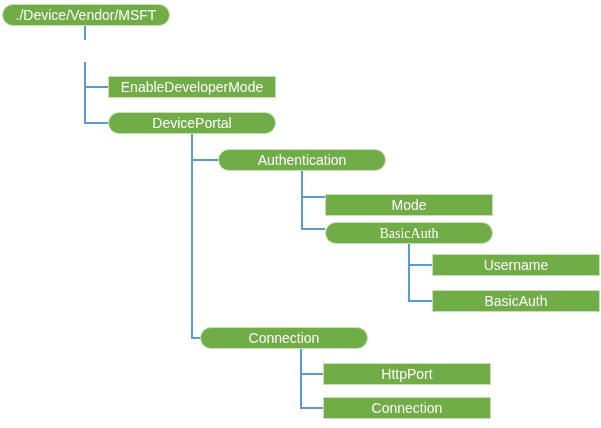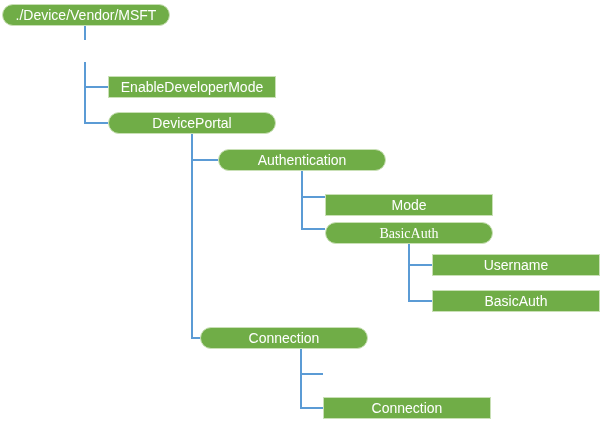--- a/index.html
+++ b/index.html
@@ -87,15 +87,16 @@
 
   <div class="node pill n1">./Device/Vendor/MSFT</div>
   <div class="node rect n3">EnableDeveloperMode</div>
   <div class="node pill n4">DevicePortal</div>
   <div class="node pill n5">Authentication</div>
   <div class="node rect n6">Mode</div>
   <div class="node pill n7">BasicAuth</div>
   <div class="node rect n8">Username</div>
   <div class="node rect n9">BasicAuth</div>
   <div class="node pill n10">Connection</div>
+  <div class="node rect n11">HttpPort</div>
   <div class="node rect n12">Connection</div>
 
 </div>
 
 </body></html>

